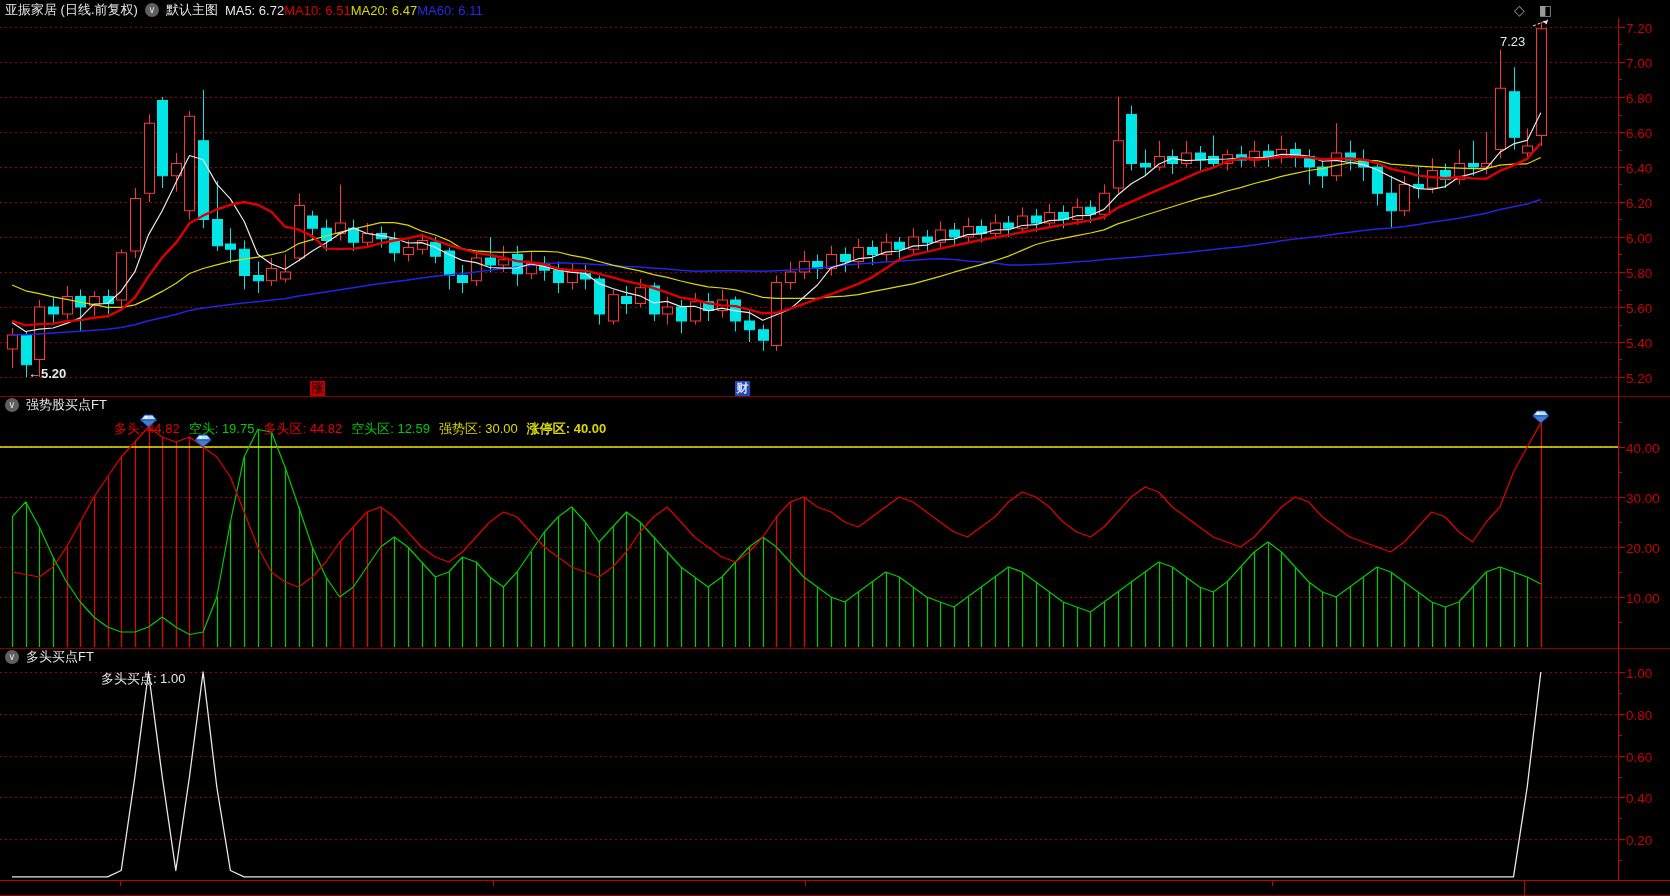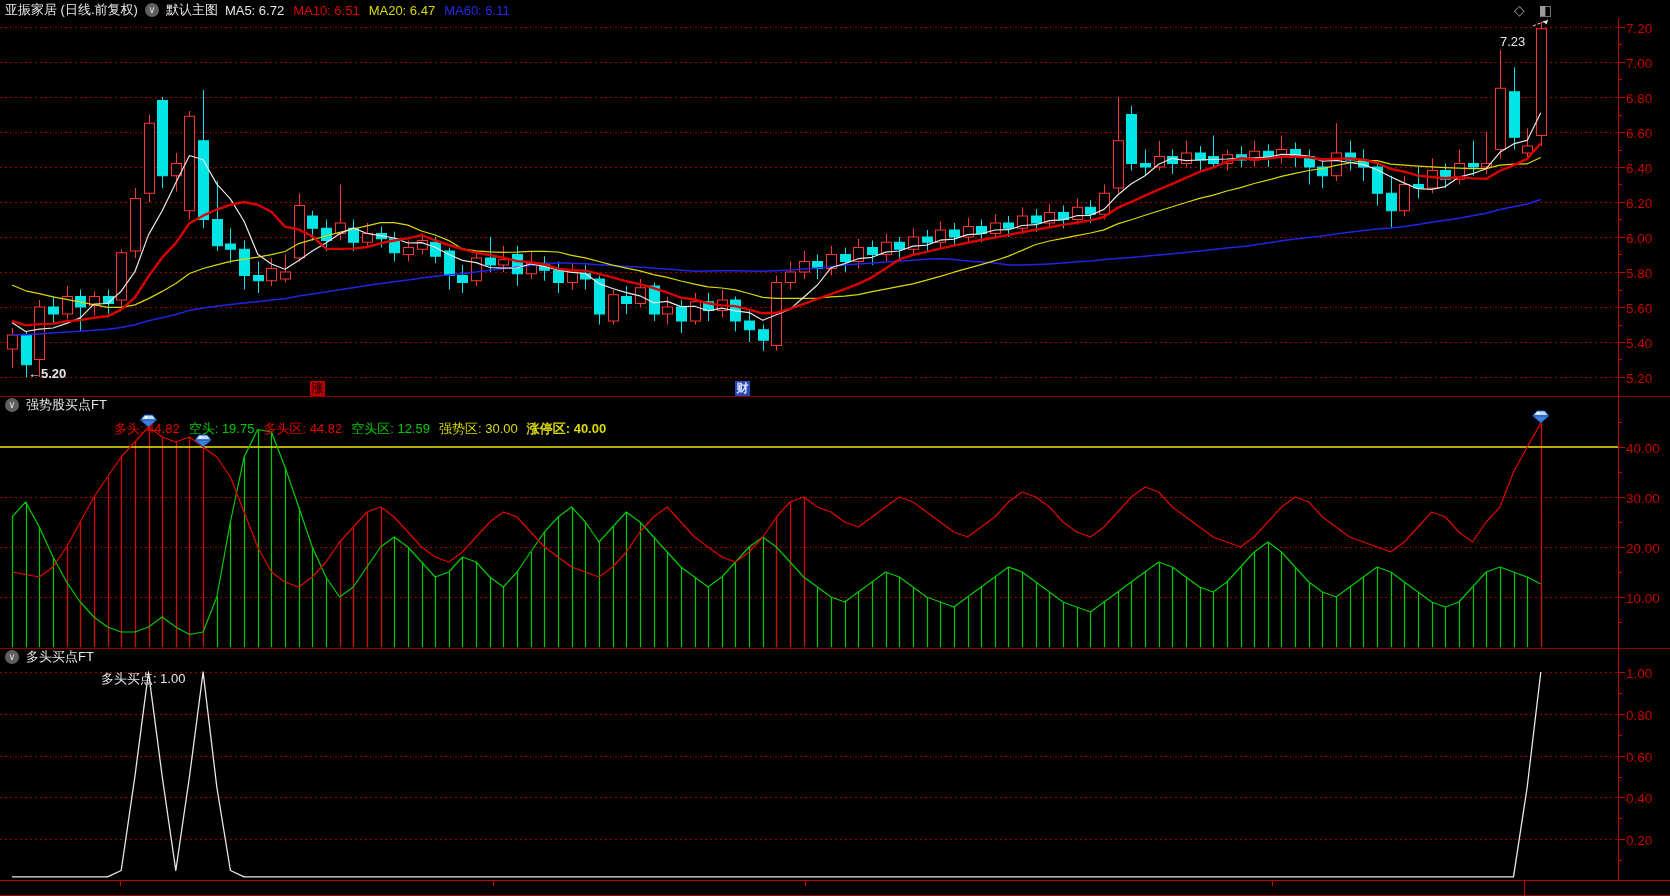--- a/index.html
+++ b/index.html
@@ -518,21 +518,21 @@
       <g>
         <line x1="1533" y1="26" x2="1548" y2="20" stroke="#e8e8e8" stroke-width="1" stroke-dasharray="3 2"></line>
         <polygon points="1548,20 1543,21.5 1546.5,24.5" fill="#e8e8e8"></polygon>
       </g>
     </svg>
 
   <div class="topbar abs">
     <span class="t-white">亚振家居 (日线.前复权)</span>
     <span class="circle-btn">∨</span>
     <span class="t-white">默认主图</span>
-    <span id="ma-labels" style="display:flex;gap:9px;">
+    <span id="ma-labels" style="display:flex;">
         <span style="color: rgb(230, 230, 230);">MA5: 6.72</span>
         <span style="color: rgb(221, 0, 0);">MA10: 6.51</span>
         <span style="color: rgb(217, 217, 0);">MA20: 6.47</span>
         <span style="color: rgb(40, 40, 232);">MA60: 6.11</span>
       </span>
   </div>
 
   <div class="winicons abs">
     <span>◇</span>
     <span>◧</span>

